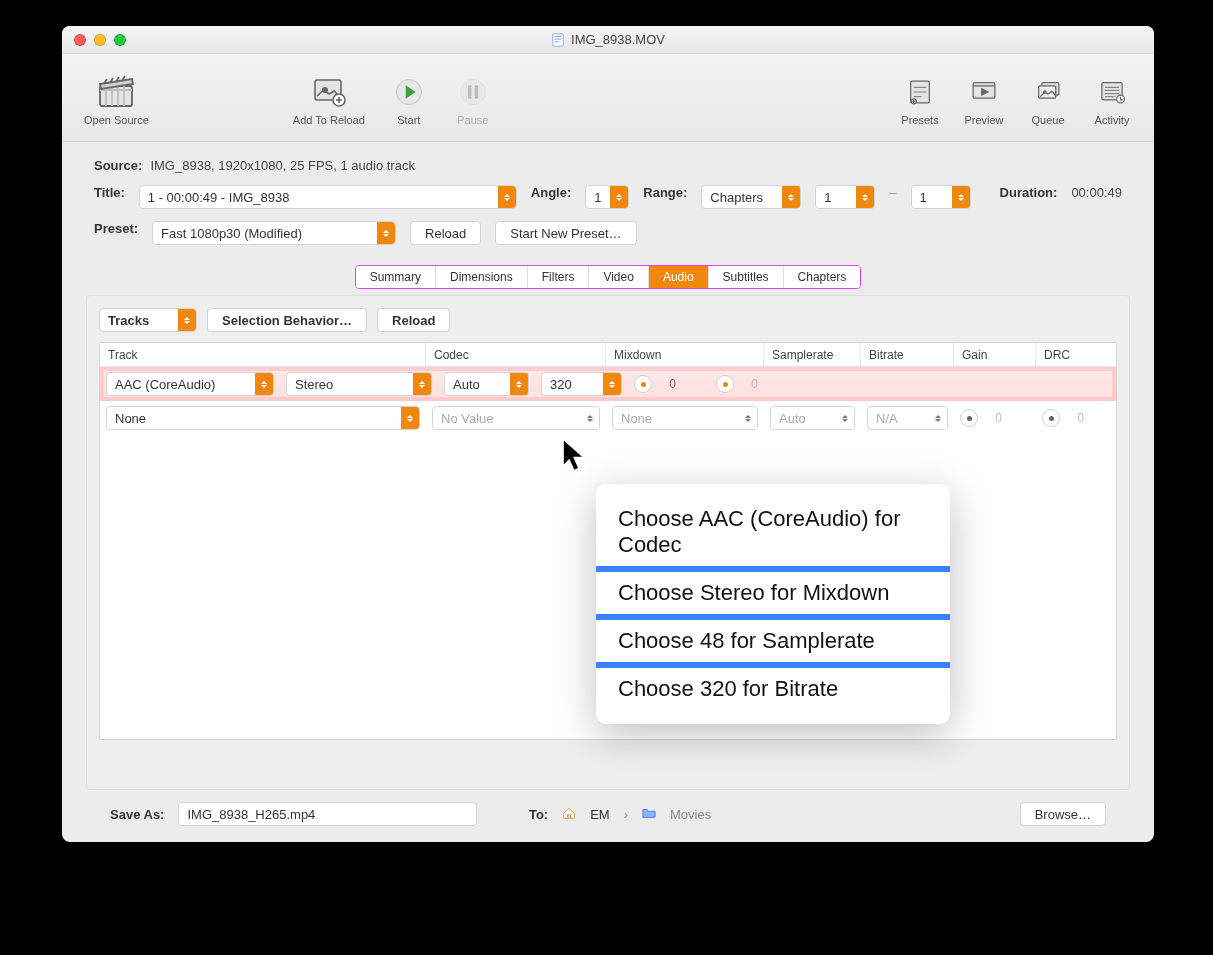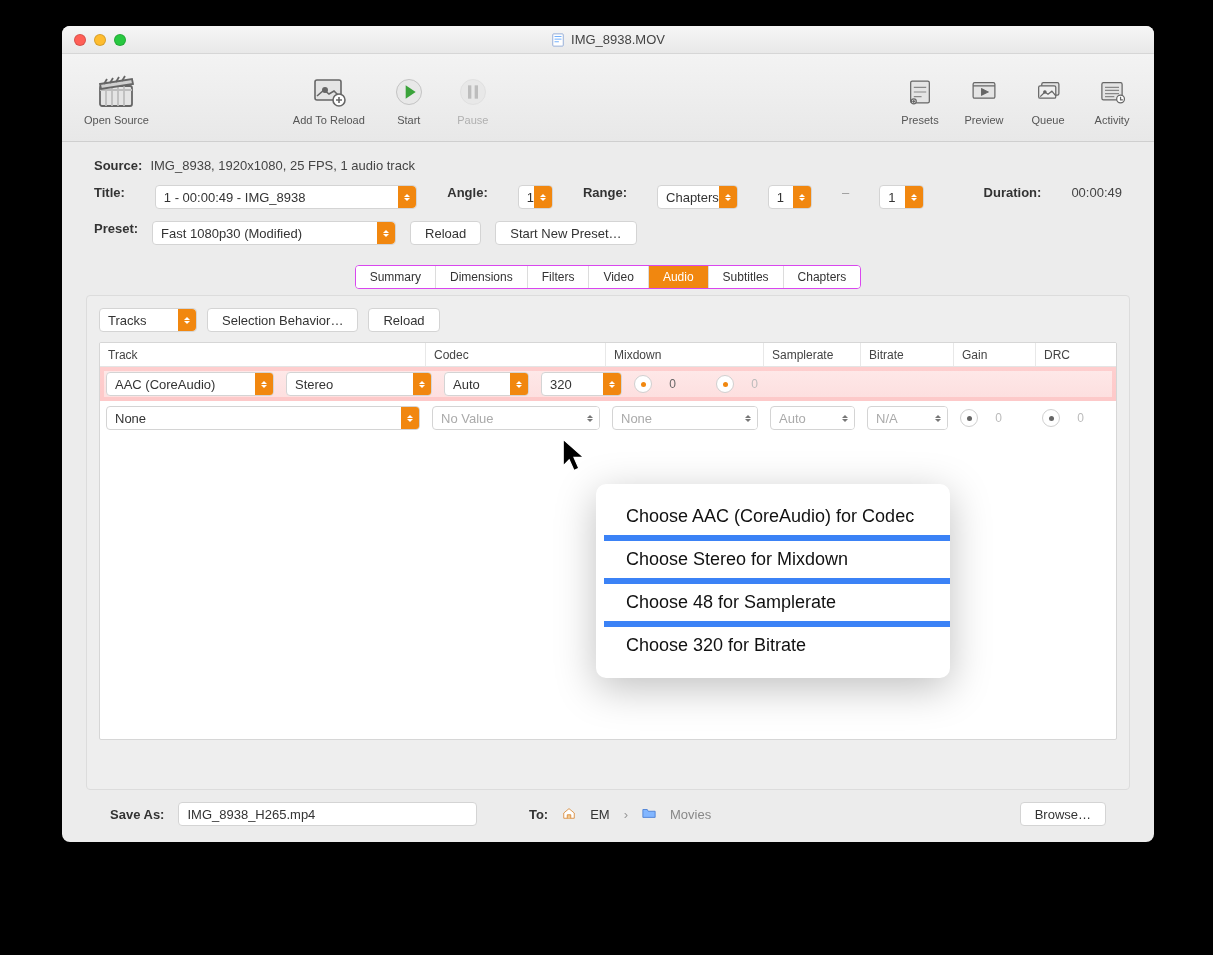--- a/index.html
+++ b/index.html
@@ -77,21 +77,21 @@
   }
   .tab { height:22px; padding:0 14px; display:flex; align-items:center; font-size:12px;
     background:#fff; border-right:1px solid #dcdcdc; }
   .tab:last-child{border-right:none}
   .tab.active{background:#f1870f;color:#fff}
 
   .panel {
     margin-top:6px; background:#eeeeee; border:1px solid #dcdcdc; border-radius:4px;
     flex:1; padding:12px; position:relative; min-height:470px;
   }
-  .panelrow { display:flex; align-items:center; gap:10px; }
+  .panelrow { display:flex; align-items:center; gap:10px;font-weight:bold; }
 
   .grid {
     margin-top:10px; background:#fff; border:1px solid #d6d6d6; border-radius:2px;
     display:flex; flex-direction:column; overflow:hidden; height:398px;
   }
   .gh { display:flex; height:24px; background:#fff; border-bottom:1px solid #e4e4e4; font-size:12px; color:#444;}
   .gh > div { display:flex; align-items:center; padding:0 8px; border-right:1px solid #e8e8e8;}
   .gr { display:flex; height:34px; align-items:center; padding:2px 0; }
   .gr.hl { background:linear-gradient(#fee9e9,#fddede); box-shadow:0 0 0 4px rgba(253,180,180,.5) inset;}
   .gc { padding:0 6px; display:flex; align-items:center; }
@@ -110,21 +110,21 @@
 
   .cursor {
     position:absolute; left:510px; top:418px; width:20px; height:28px; z-index:200;
     transform:translate(0,0);
   }
   .menu {
     position:absolute; left:534px; top:452px; width:354px; background:#fff;
     border-radius:10px; box-shadow:0 10px 40px rgba(0,0,0,.25); padding:14px 0;
     z-index:150;
   }
-  .menuitem{font-size:18px; color:#111; padding:8px 22px;margin-left:8px;}
+  .menuitem{font-size:22px; color:#111; padding:8px 22px;}
   .menuitem+.menuitem{border-top:6px solid #3b82f6}
 
   .icon-svg{display:block}
 </style>
 </head>
 <body>
 
 <div class="canvas">
   <div class="window">
 
@@ -252,21 +252,21 @@
         </div>
       </div>
     </div>
 
     <div class="content">
       <div class="row">
         <span class="lab">Source:</span>
         <span class="info">IMG_8938, 1920x1080, 25 FPS, 1 audio track</span>
       </div>
 
-      <div class="row" style="gap:30px">
+      <div class="row" style="gap:14px">
         <span class="lab">Title:</span>
         <div class="combo" style="width:378px">
             <span class="txt">1 - 00:00:49 - IMG_8938</span>
             <span class="end"></span>
           </div>
         <span class="lab">Angle:</span>
         <div class="combo sm" style="width:44px">
             <span class="txt">1</span>
             <span class="end"></span>
           </div>

